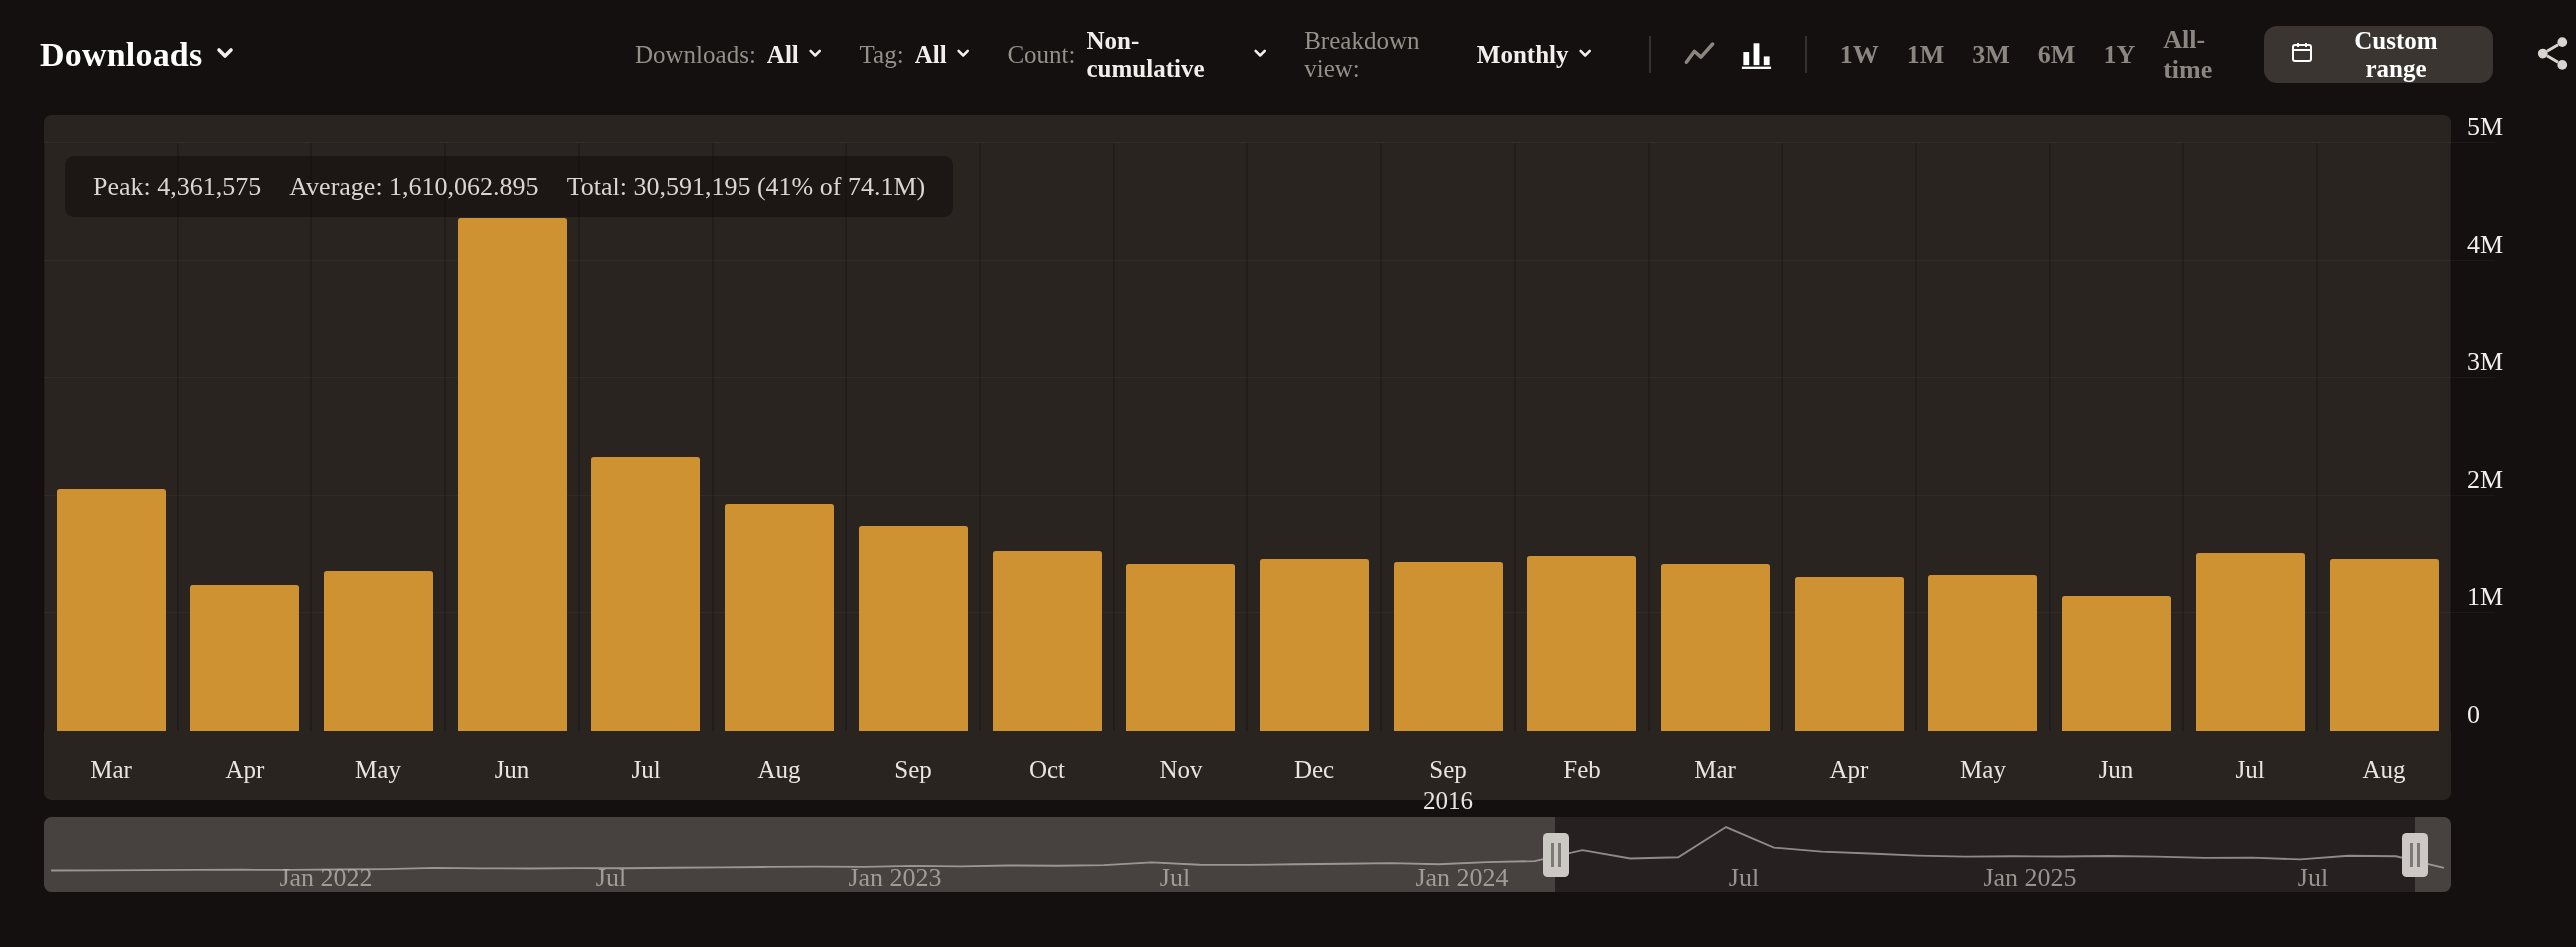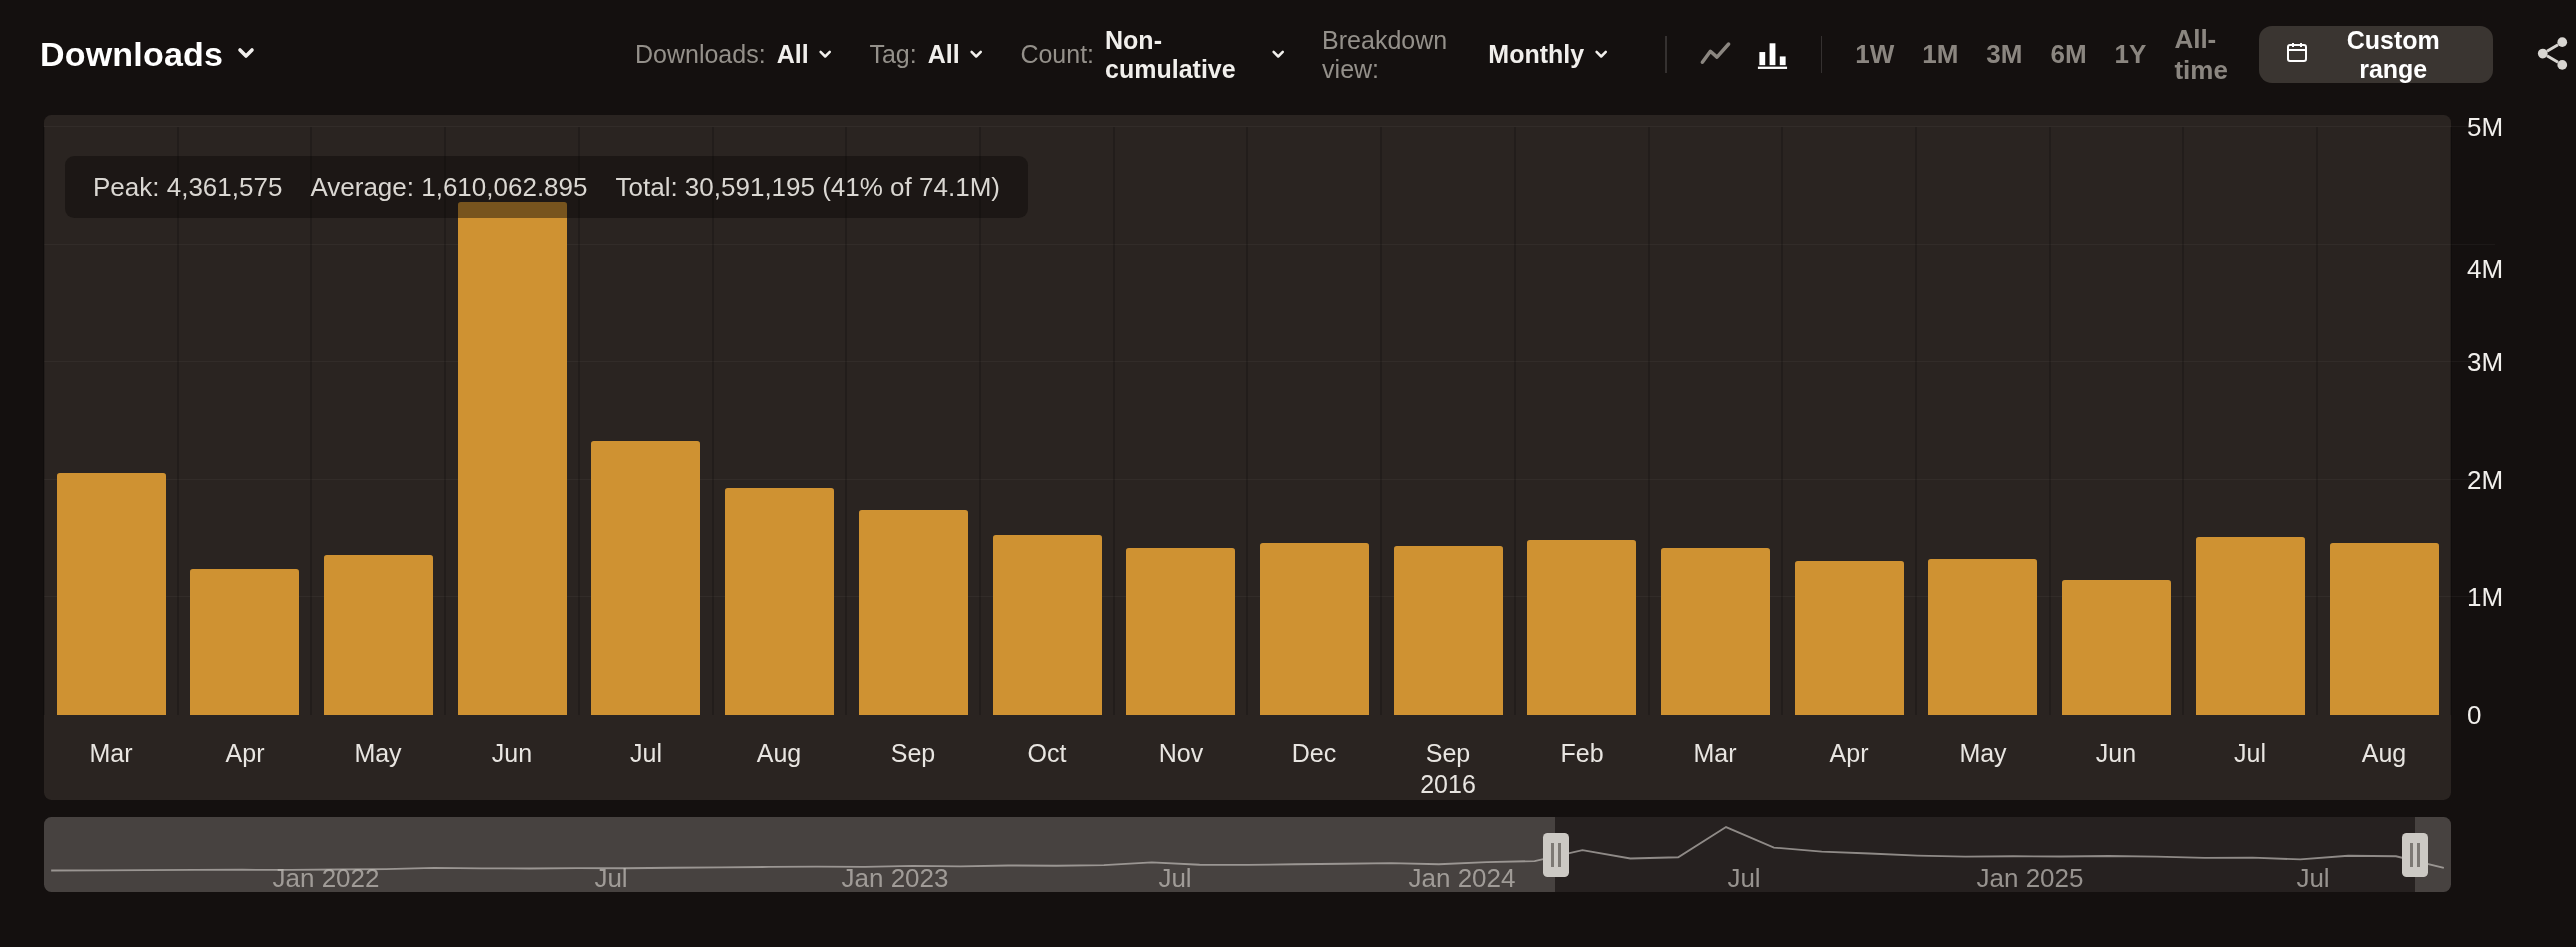--- a/index.html
+++ b/index.html
@@ -1,17 +1,17 @@
 <!DOCTYPE html>
 <html style="font-size:14.7px"><head>
 <meta charset="utf-8">
 <style>
   html,body{margin:0;padding:0;background:#14100f;}
   .page{position:relative;width:2576px;height:948px;background:#14100f;overflow:hidden;
-        font-family:Liberation Sans, sans-serif;color:#f1efec;}
+        font-family:Liberation Serif, serif;color:#f1efec;}
 
   
   .header{position:absolute;left:0;top:0;width:2576px;height:109px;display:flex;align-items:center;}
   .title-wrap{position:absolute;left:40px;top:0;height:109px;display:flex;align-items:center;gap:11px;cursor:pointer;}
   .title{font-size:34px;font-weight:700;color:#ffffff;letter-spacing:0.2px;}
   .controls{position:absolute;left:635px;top:0;height:109px;display:flex;align-items:center;}
   .filter{display:flex;align-items:center;gap:11px;margin-right:35px;cursor:pointer;}
   .filter-label{font-size:25px;color:#94908a;}
   .filter-value{font-size:25px;font-weight:700;color:#f1efec;display:flex;align-items:center;gap:7.4px;}
   .chev{display:inline-block;color:#f1efec;}
@@ -20,21 +20,21 @@
   .icon-btn.active{color:#ffffff;}
   .ranges{display:flex;align-items:center;gap:28px;margin-left:13px;}
   .range{font-size:26px;font-weight:700;color:#8b8680;cursor:pointer;}
   .custom-range{display:flex;align-items:center;gap:11px;margin-left:31px;background:#3a3531;
                 border:none;border-radius:13px;height:57px;padding:0 26px;color:#ffffff;
                 font-size:25px;font-weight:700;font-family:inherit;cursor:pointer;}
   .share-btn{background:none;border:none;margin-left:37px;color:#d8d5d1;cursor:pointer;padding:3.7px;}
 
   
   .panel{position:absolute;left:44px;top:115px;width:2407px;height:685px;background:#2a2421;border-radius:7.4px;}
-  .plot{position:absolute;left:0;top:12px;width:2407px;height:588px;padding-left:44px;}
+  .plot{position:absolute;left:0;top:28px;width:2407px;height:588px;padding-left:44px;}
   .vgrid{position:absolute;top:0;bottom:0;width:1.8px;background:rgba(0,0,0,0.18);}
   .hgrid{position:absolute;left:0;right:0;height:0.9px;background:rgba(255,255,255,0.04);}
   .bar{position:absolute;bottom:0;width:109px;background:#cf9232;border-radius:2.8px 2.8px 0 0;}
   .xlabel{position:absolute;top:611px;transform:translateX(-50%);font-size:25px;color:#e8e5e1;text-align:center;line-height:31px;white-space:nowrap;}
   .stats{position:absolute;left:21px;top:41px;display:flex;align-items:center;gap:28px;
          background:rgba(10,8,6,0.45);border-radius:9.2px;padding:15.6px 28px;z-index:5;}
   .stat{font-size:26px;color:#dad7d2;white-space:nowrap;}
   .yaxis{position:absolute;left:2467px;top:115px;width:83px;height:685px;}
   .ylabel{position:absolute;left:0;font-size:26px;color:#f1efec;line-height:28px;}
 
@@ -264,21 +264,21 @@
           <div>Aug</div>
         </div>
       </div>
   </div>
 
   <div class="yaxis" id="yaxis">
       <div class="ylabel" style="top: 586px;">0</div>
       <div class="ylabel" style="top: 468px;">1M</div>
       <div class="ylabel" style="top: 351px;">2M</div>
       <div class="ylabel" style="top: 233px;">3M</div>
-      <div class="ylabel" style="top: 116px; margin-top: 24px;">4M</div>
+      <div class="ylabel" style="top: 116px;">4M</div>
       <div class="ylabel" style="top: -1.8px;">5M</div>
     </div>
 
   <div class="navigator" id="navigator">
     <svg id="spark" width="2407" height="75" viewBox="0 0 2616 82">
         <polyline points="0.0,58.5 52.3,58.3 104.6,58.1 157.0,57.9 209.3,57.7 261.6,57.8 313.9,57.4 366.2,57.0 418.6,55.7 470.9,56.1 523.2,56.3 575.5,55.9 627.8,56.0 680.2,55.5 732.5,55.0 784.8,54.6 837.1,54.2 889.4,54.6 941.8,53.5 994.1,53.9 1046.4,53.0 1098.7,53.3 1151.0,52.6 1203.4,49.6 1255.7,52.2 1308.0,52.4 1360.3,51.7 1412.6,51.1 1465.0,50.4 1517.3,51.7 1569.6,49.3 1621.9,48.2 1674.2,36.3 1726.6,45.4 1778.9,44.0 1831.2,11.0 1883.5,33.4 1935.8,37.8 1988.2,39.9 2040.5,42.2 2092.8,43.4 2145.1,42.9 2197.4,43.2 2249.8,42.6 2302.1,43.4 2354.4,44.6 2406.7,44.4 2459.0,46.4 2511.4,42.4 2563.7,42.9 2616.0,55.7" fill="none" stroke="rgba(230,226,221,0.55)" stroke-width="2"></polyline>
       </svg>
   <div class="nav-overlay" style="left: 0px; width: 1511px;"></div>
       <div class="nav-overlay" style="left: 2371px; width: 36px;"></div>
       <div class="nav-label" style="left: 282px;">Jan 2022</div>

